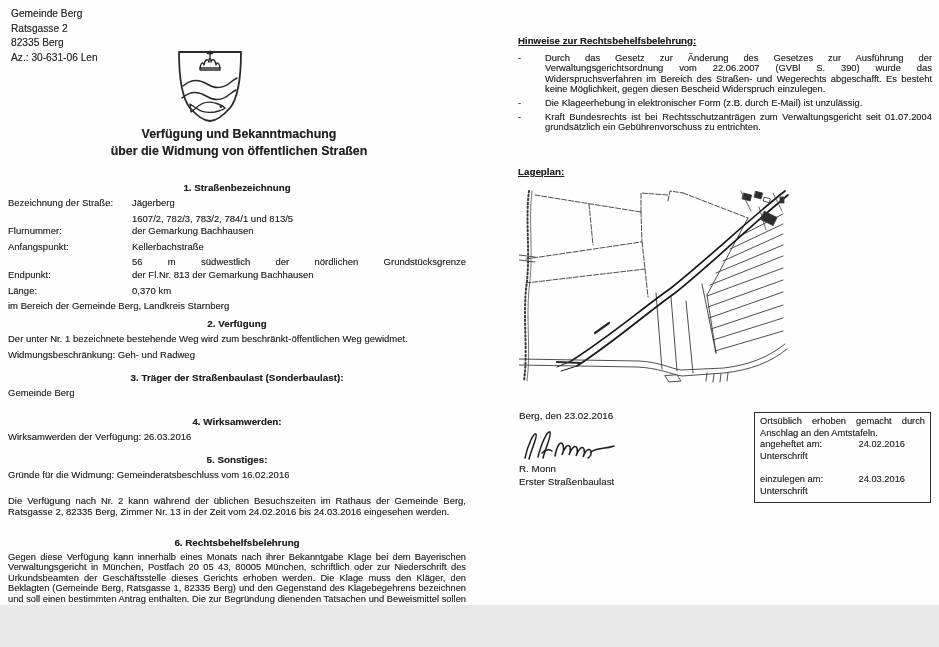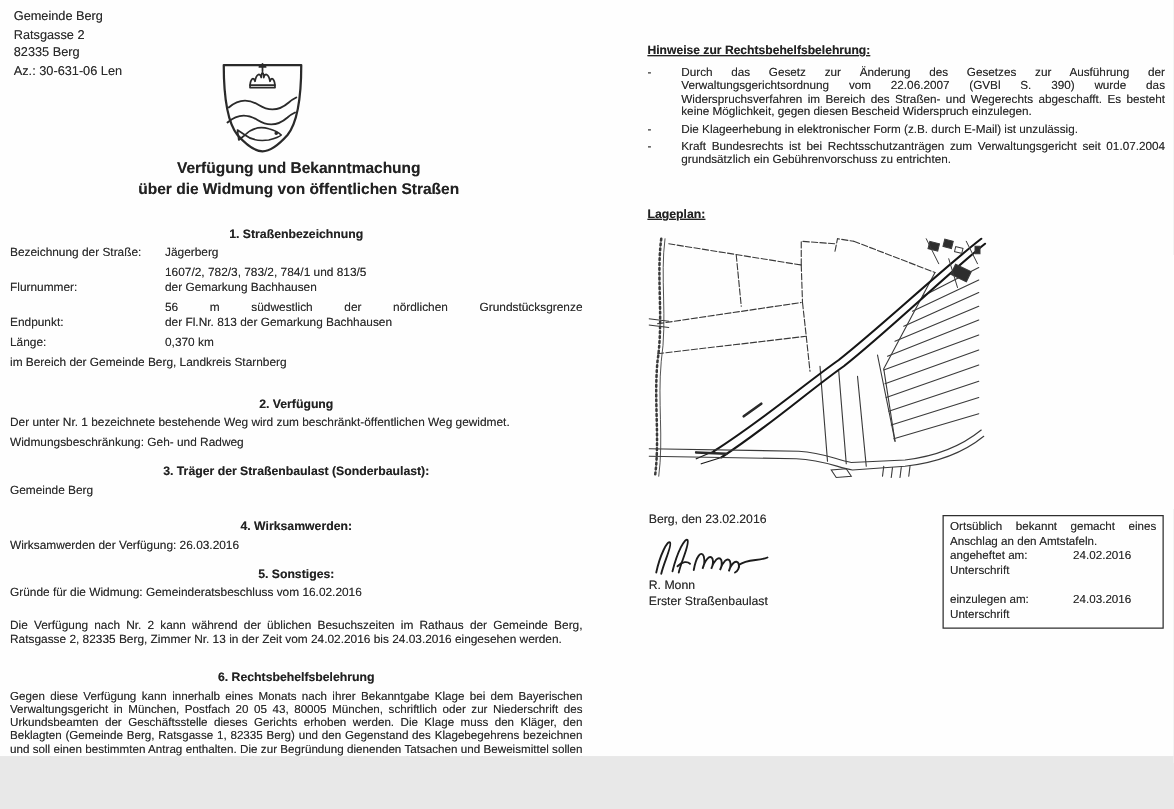--- a/index.html
+++ b/index.html
@@ -95,20 +95,24 @@
       <div class="v">Jägerberg</div>
     </div>
     <div class="kv">
       <div class="k">Flurnummer:</div>
       <div class="v">
         <div>1607/2, 782/3, 783/2, 784/1 und 813/5</div>
         <div>der Gemarkung Bachhausen</div>
       </div>
     </div>
     <div class="kv">
+      <div class="k">Anfangspunkt:</div>
+      <div class="v">Kellerbachstraße</div>
+    </div>
+    <div class="kv">
       <div class="k">Endpunkt:</div>
       <div class="v">
         <div class="jline">56 m südwestlich der nördlichen Grundstücksgrenze</div>
         <div>der Fl.Nr. 813 der Gemarkung Bachhausen</div>
       </div>
     </div>
     <div class="kv">
       <div class="k">Länge:</div>
       <div class="v">0,370 km</div>
     </div>
@@ -241,21 +245,21 @@
       <path d="M25,29 C29,25 33,25 35,27"></path>
       <path d="M38,32 C40,21 44,16 46,21 C47,25 46,29 45,31 C47,24 51,19 53,23 C54,26 53,29 52,31 C54,25 58,20 60,24 C61,27 60,30 59,32 C61,26 65,21 67,25 C68,28 67,31 66,33 C68,27 72,23 74,27 C75,30 73,33 71,34"></path>
       <path d="M74,28 C81,23 90,25 97,22"></path>
     </g>
   </svg>
 
   <div class="abs sig-name">R. Monn</div>
   <div class="abs sig-role">Erster Straßenbaulast</div>
 
   <div class="abs notice-box">
-    <div class="just">Ortsüblich bekannt gemacht eines Anschlag an den Amtstafeln.</div>
+    <div class="just">Ortsüblich erhoben gemacht durch Anschlag an den Amtstafeln.</div>
     <div class="nb-row">
       <span>angeheftet am:</span>
       <span class="nb-date">24.02.2016</span>
     </div>
     <div>Unterschrift</div>
     <div class="nb-row nb-gap">
       <span>einzulegen am:</span>
       <span class="nb-date">24.03.2016</span>
     </div>
     <div>Unterschrift</div>

